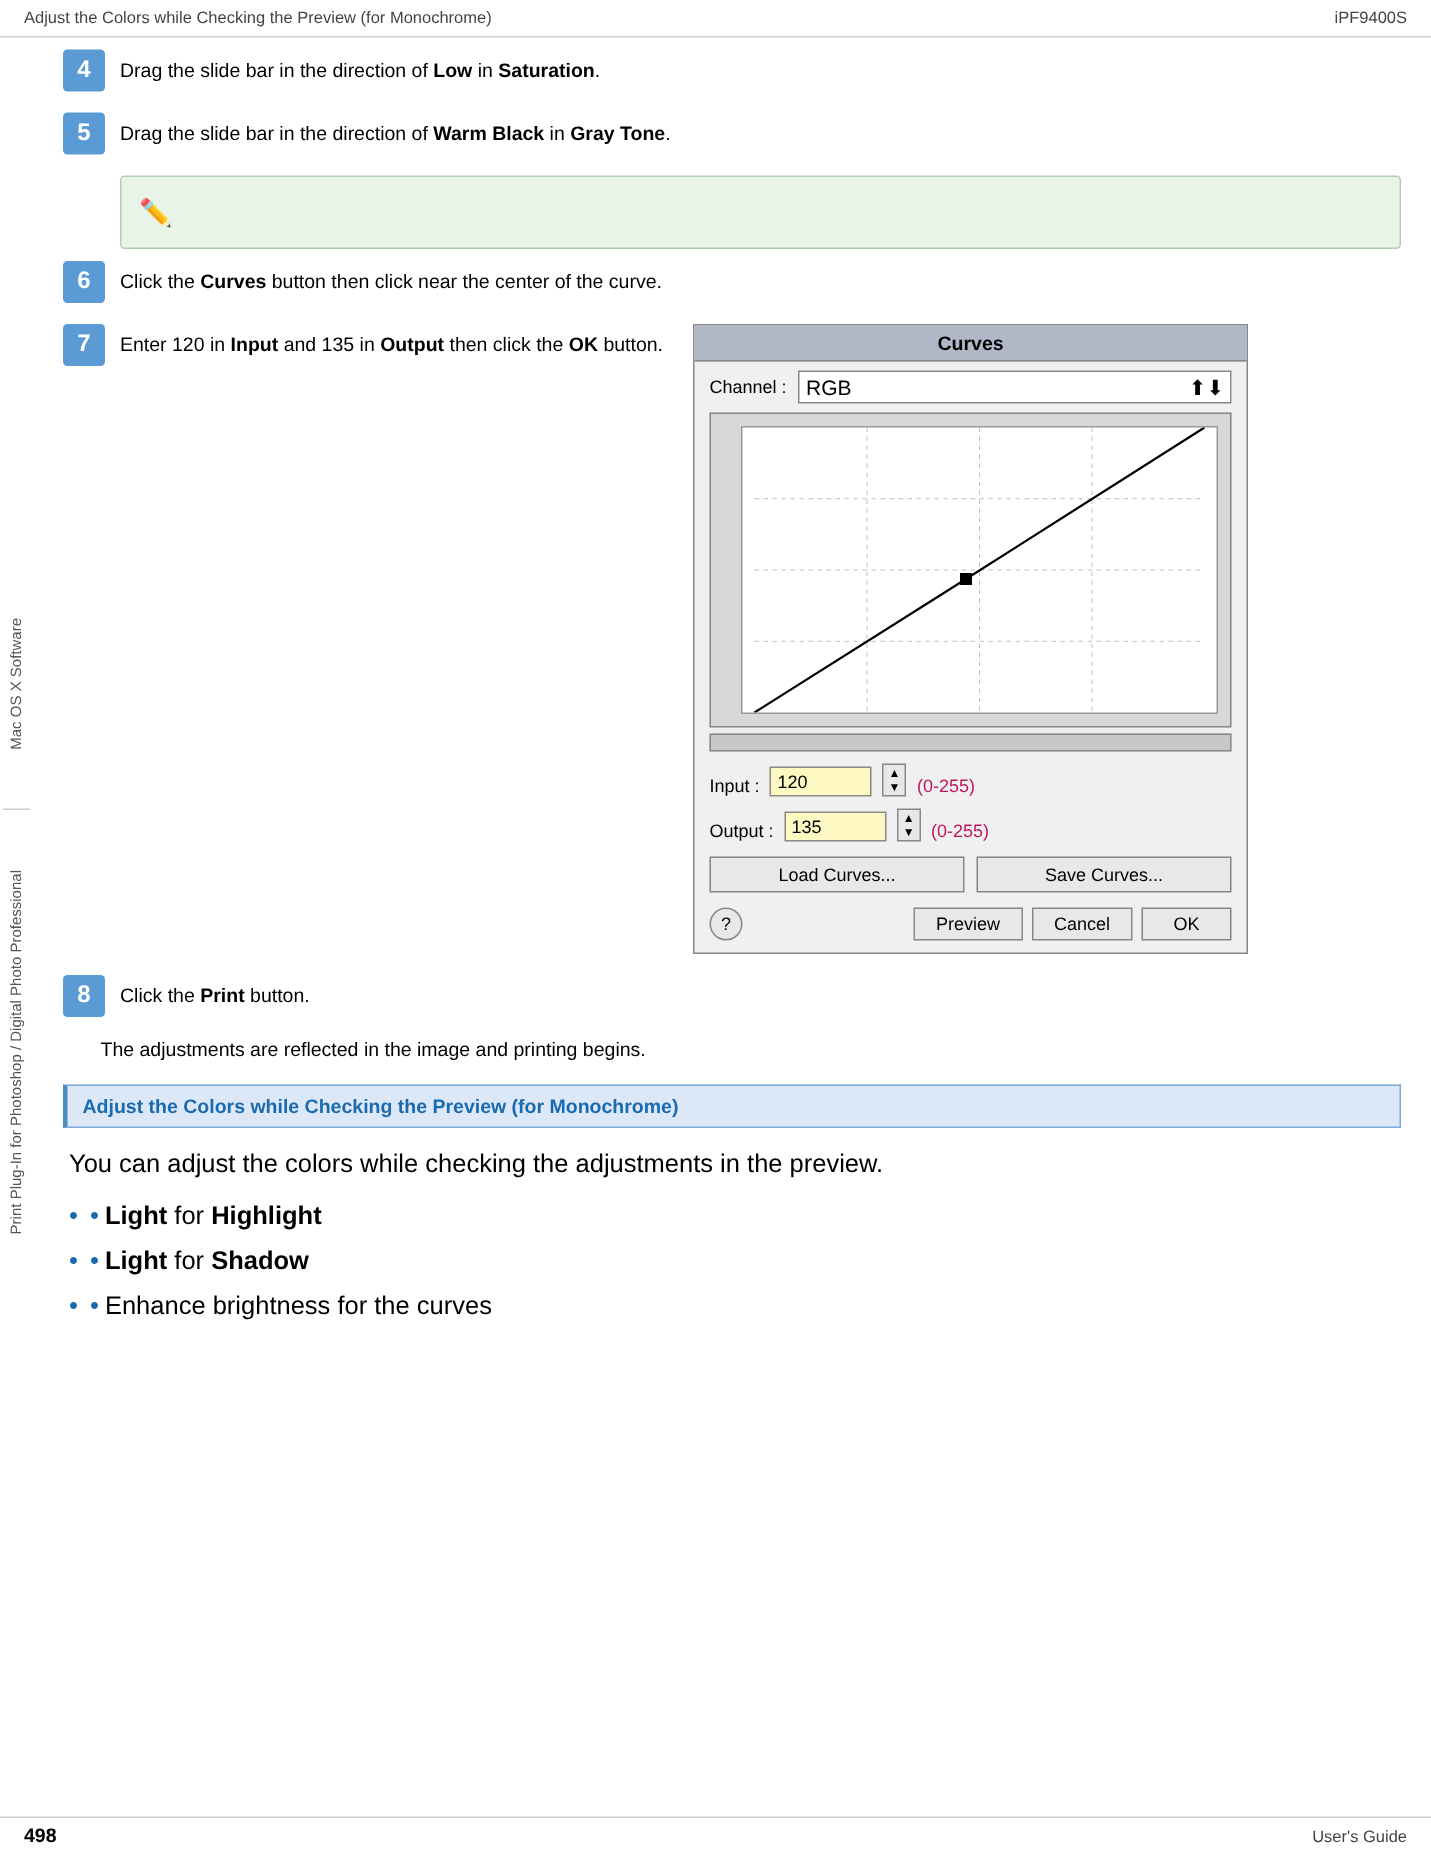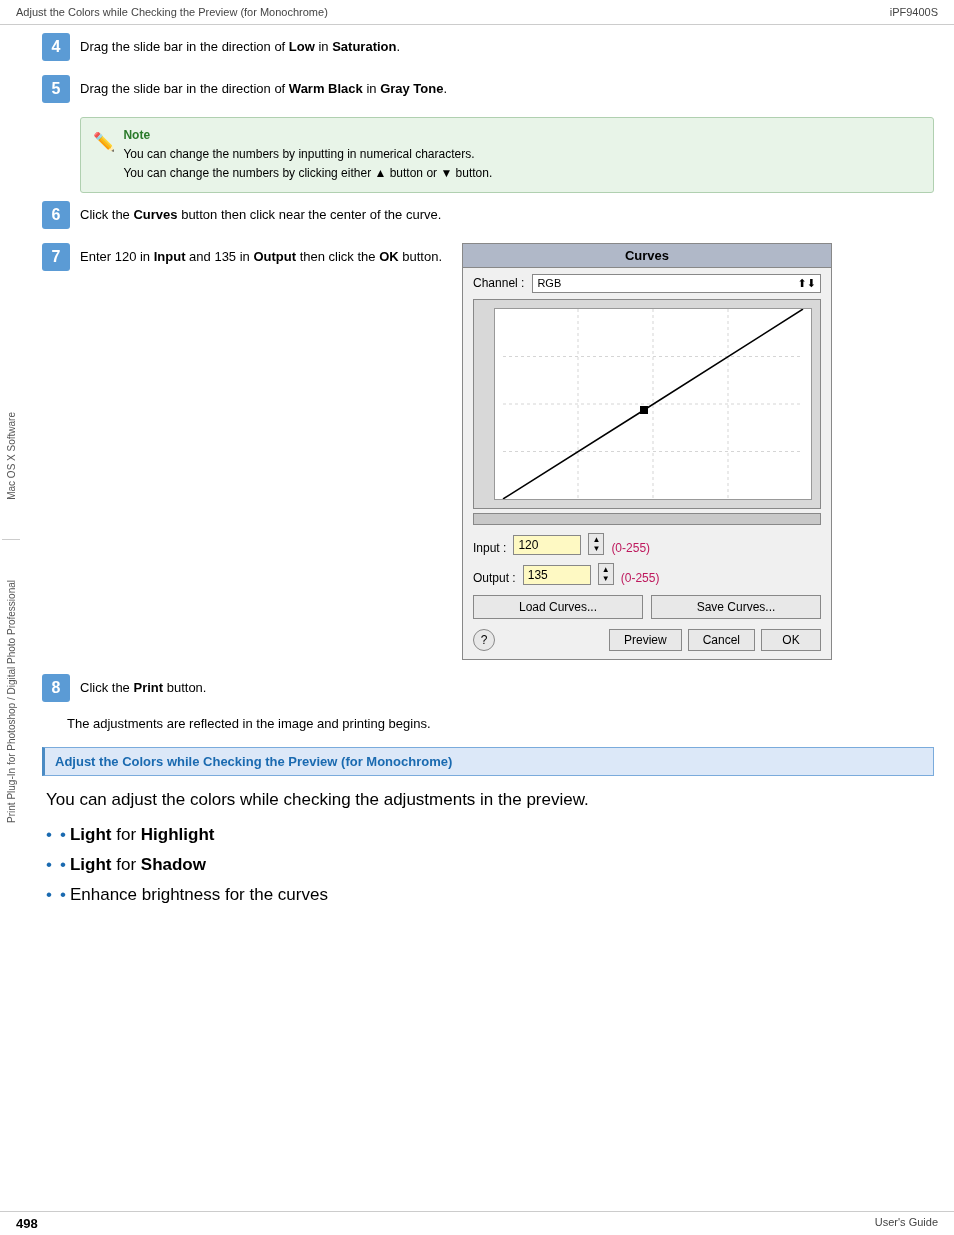--- a/index.html
+++ b/index.html
@@ -138,21 +138,21 @@
       gap: 8px;
     }
     .curves-channel-label {
       font-size: 12px;
     }
     .curves-channel-select {
       flex: 1;
       border: 1px solid #888;
       background: #fff;
       padding: 2px 4px;
-      font-size: 11px;
+      font-size: 14px;
       display: flex;
       align-items: center;
       justify-content: space-between;
     }
     .curves-graph-area {
       margin: 0 10px;
       background: #d8d8d8;
       border: 1px solid #888;
       position: relative;
       height: 210px;
@@ -298,21 +298,21 @@
 
     
     .bottom-bar {
       position: absolute;
       bottom: 0;
       left: 0;
       right: 0;
       border-top: 1px solid #ccc;
       display: flex;
       justify-content: space-between;
-      align-items: flex-start;
+      align-items: flex-end;
       padding: 4px 16px;
       font-size: 11px;
       color: #444;
     }
     .page-number {
       font-size: 13px;
       font-weight: bold;
       color: #000;
     }
 
@@ -348,25 +348,20 @@
 
   <div class="step-row">
     <div class="step-badge">5</div>
     <div class="step-text">
       Drag the slide bar in the direction of <b>Warm Black</b> in <b>Gray Tone</b>.
     </div>
   </div>
 
   <div class="note-box">
     <span class="note-icon">✏️</span>
-    <div>
-      <span class="note-label">Note</span>
-      <div>You can change the numbers by inputting in numerical characters.</div>
-      <div>You can change the numbers by clicking either ▲ button or ▼ button.</div>
-    </div>
   </div>
 
   <div class="step-row">
     <div class="step-badge">6</div>
     <div class="step-text">
       Click the <b>Curves</b> button then click near the center of the curve.
     </div>
   </div>
 
   <div class="step7-layout">

